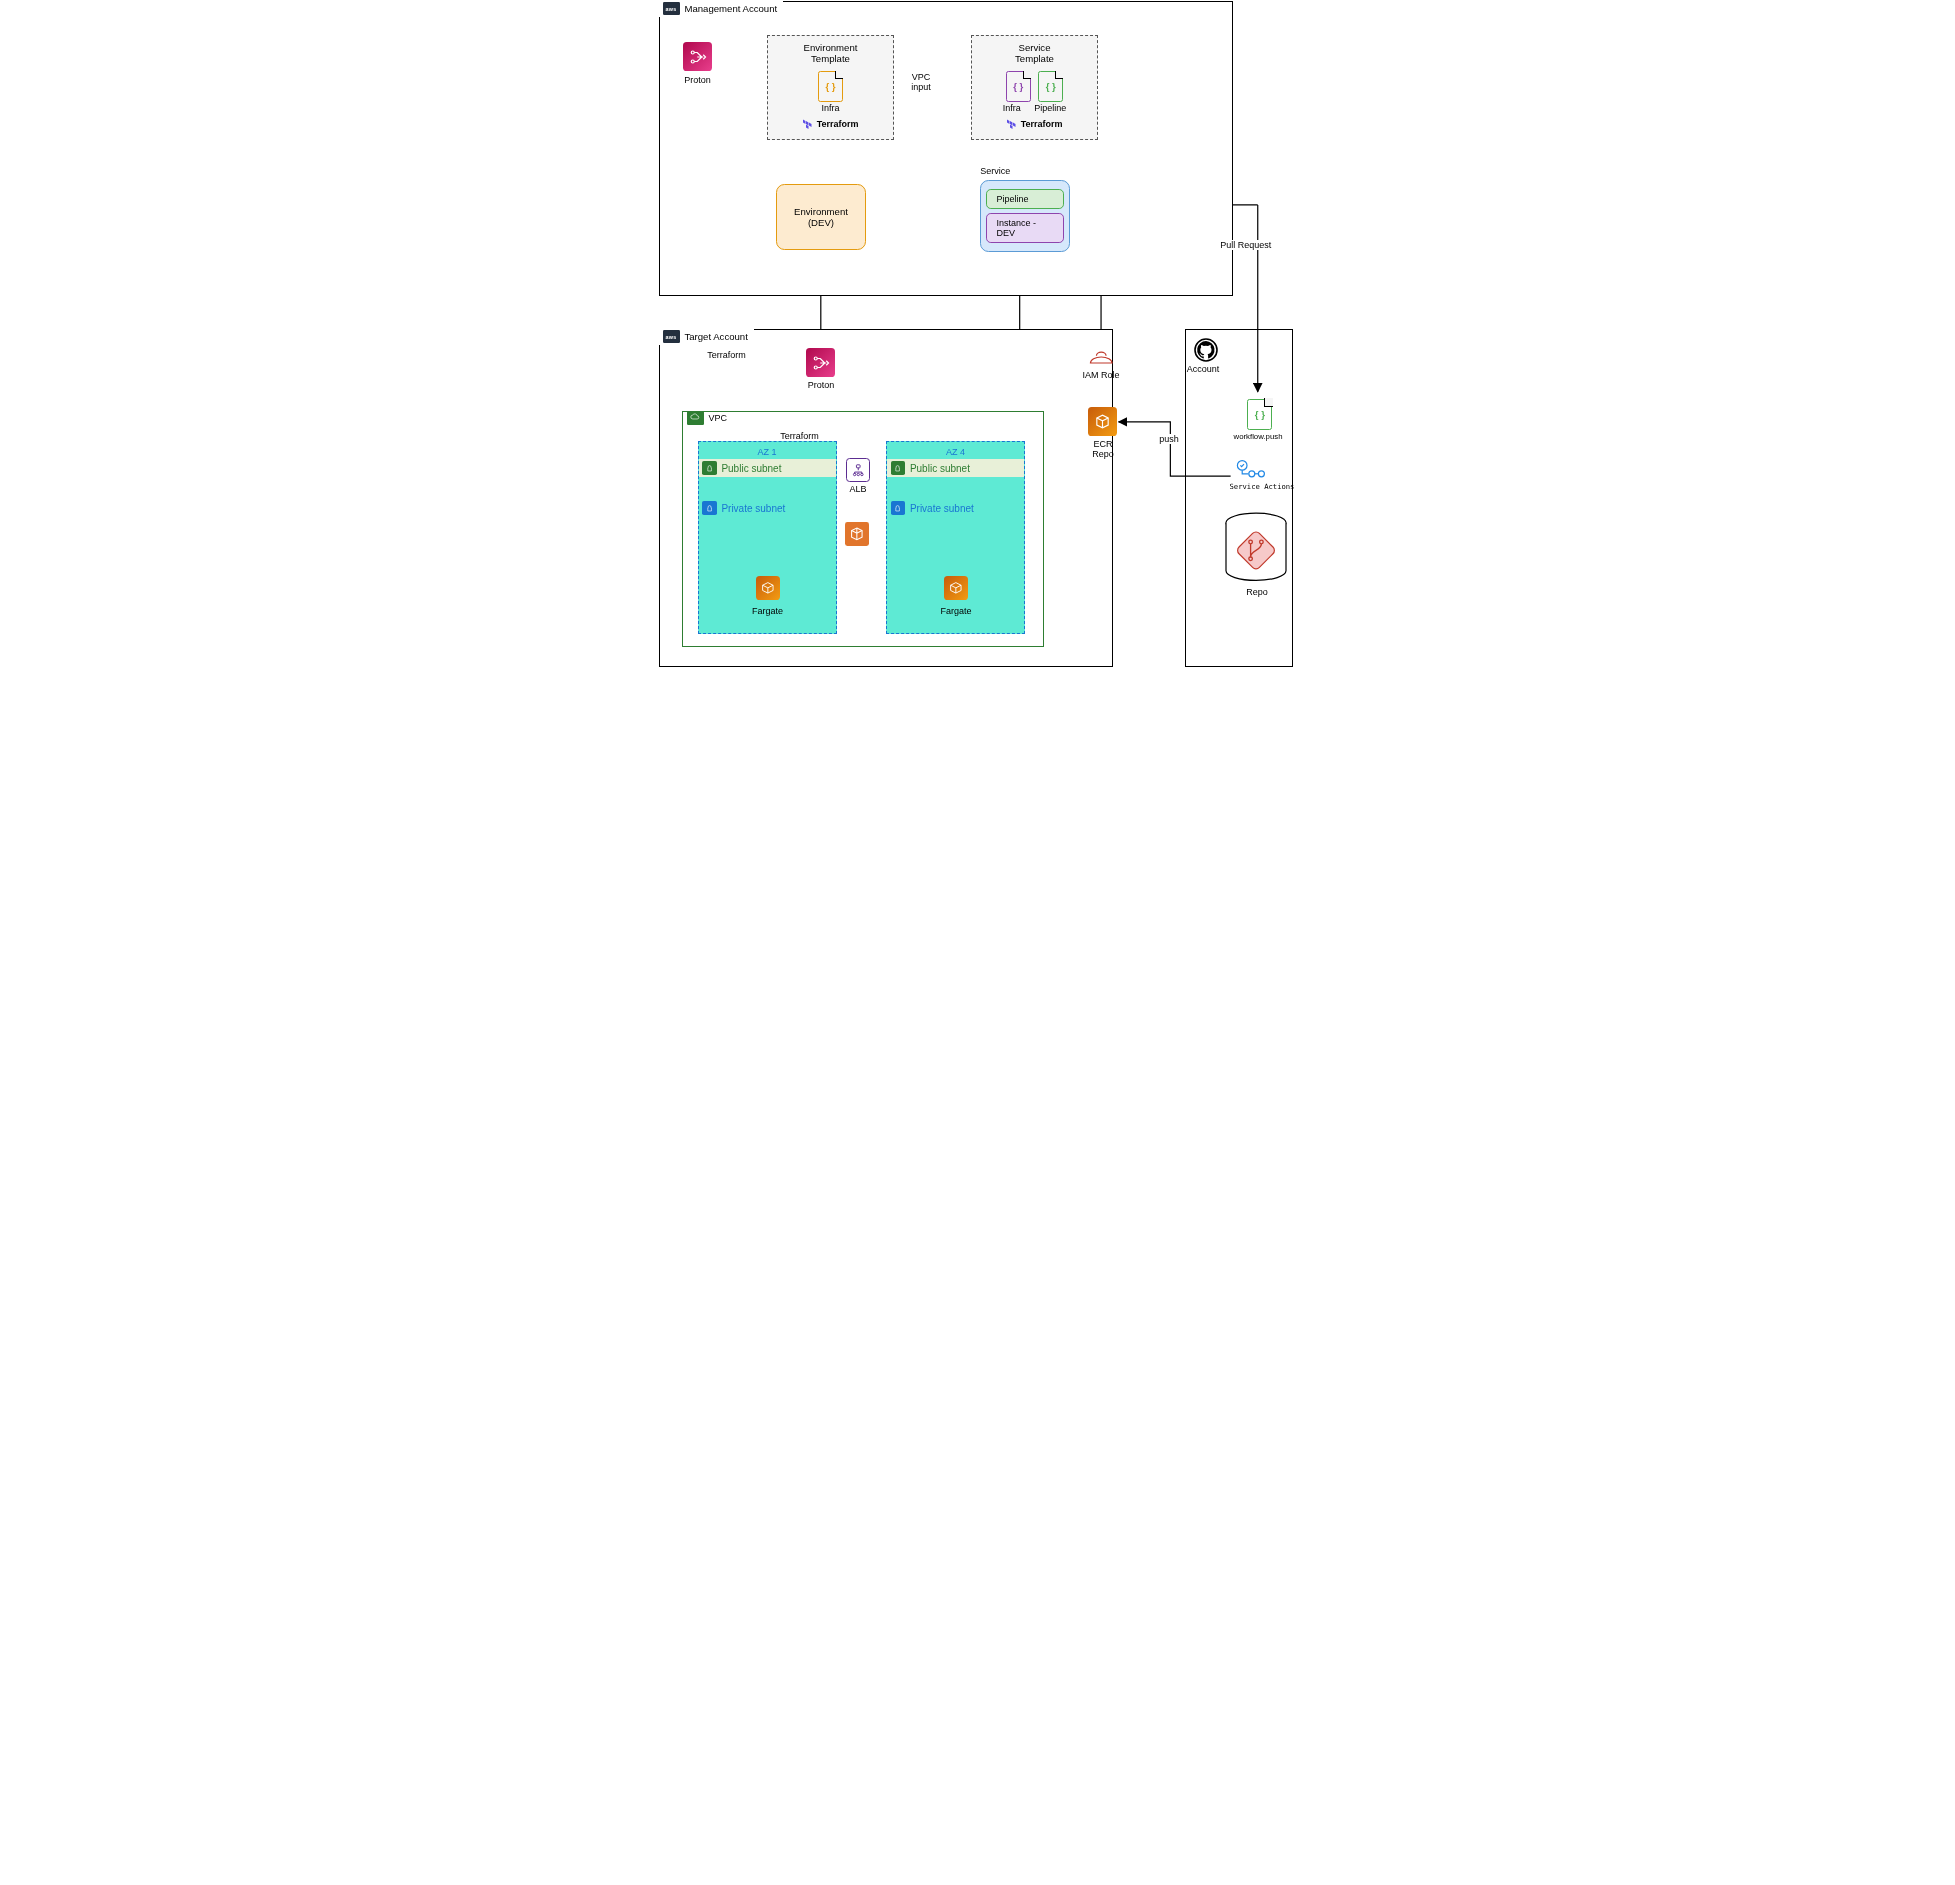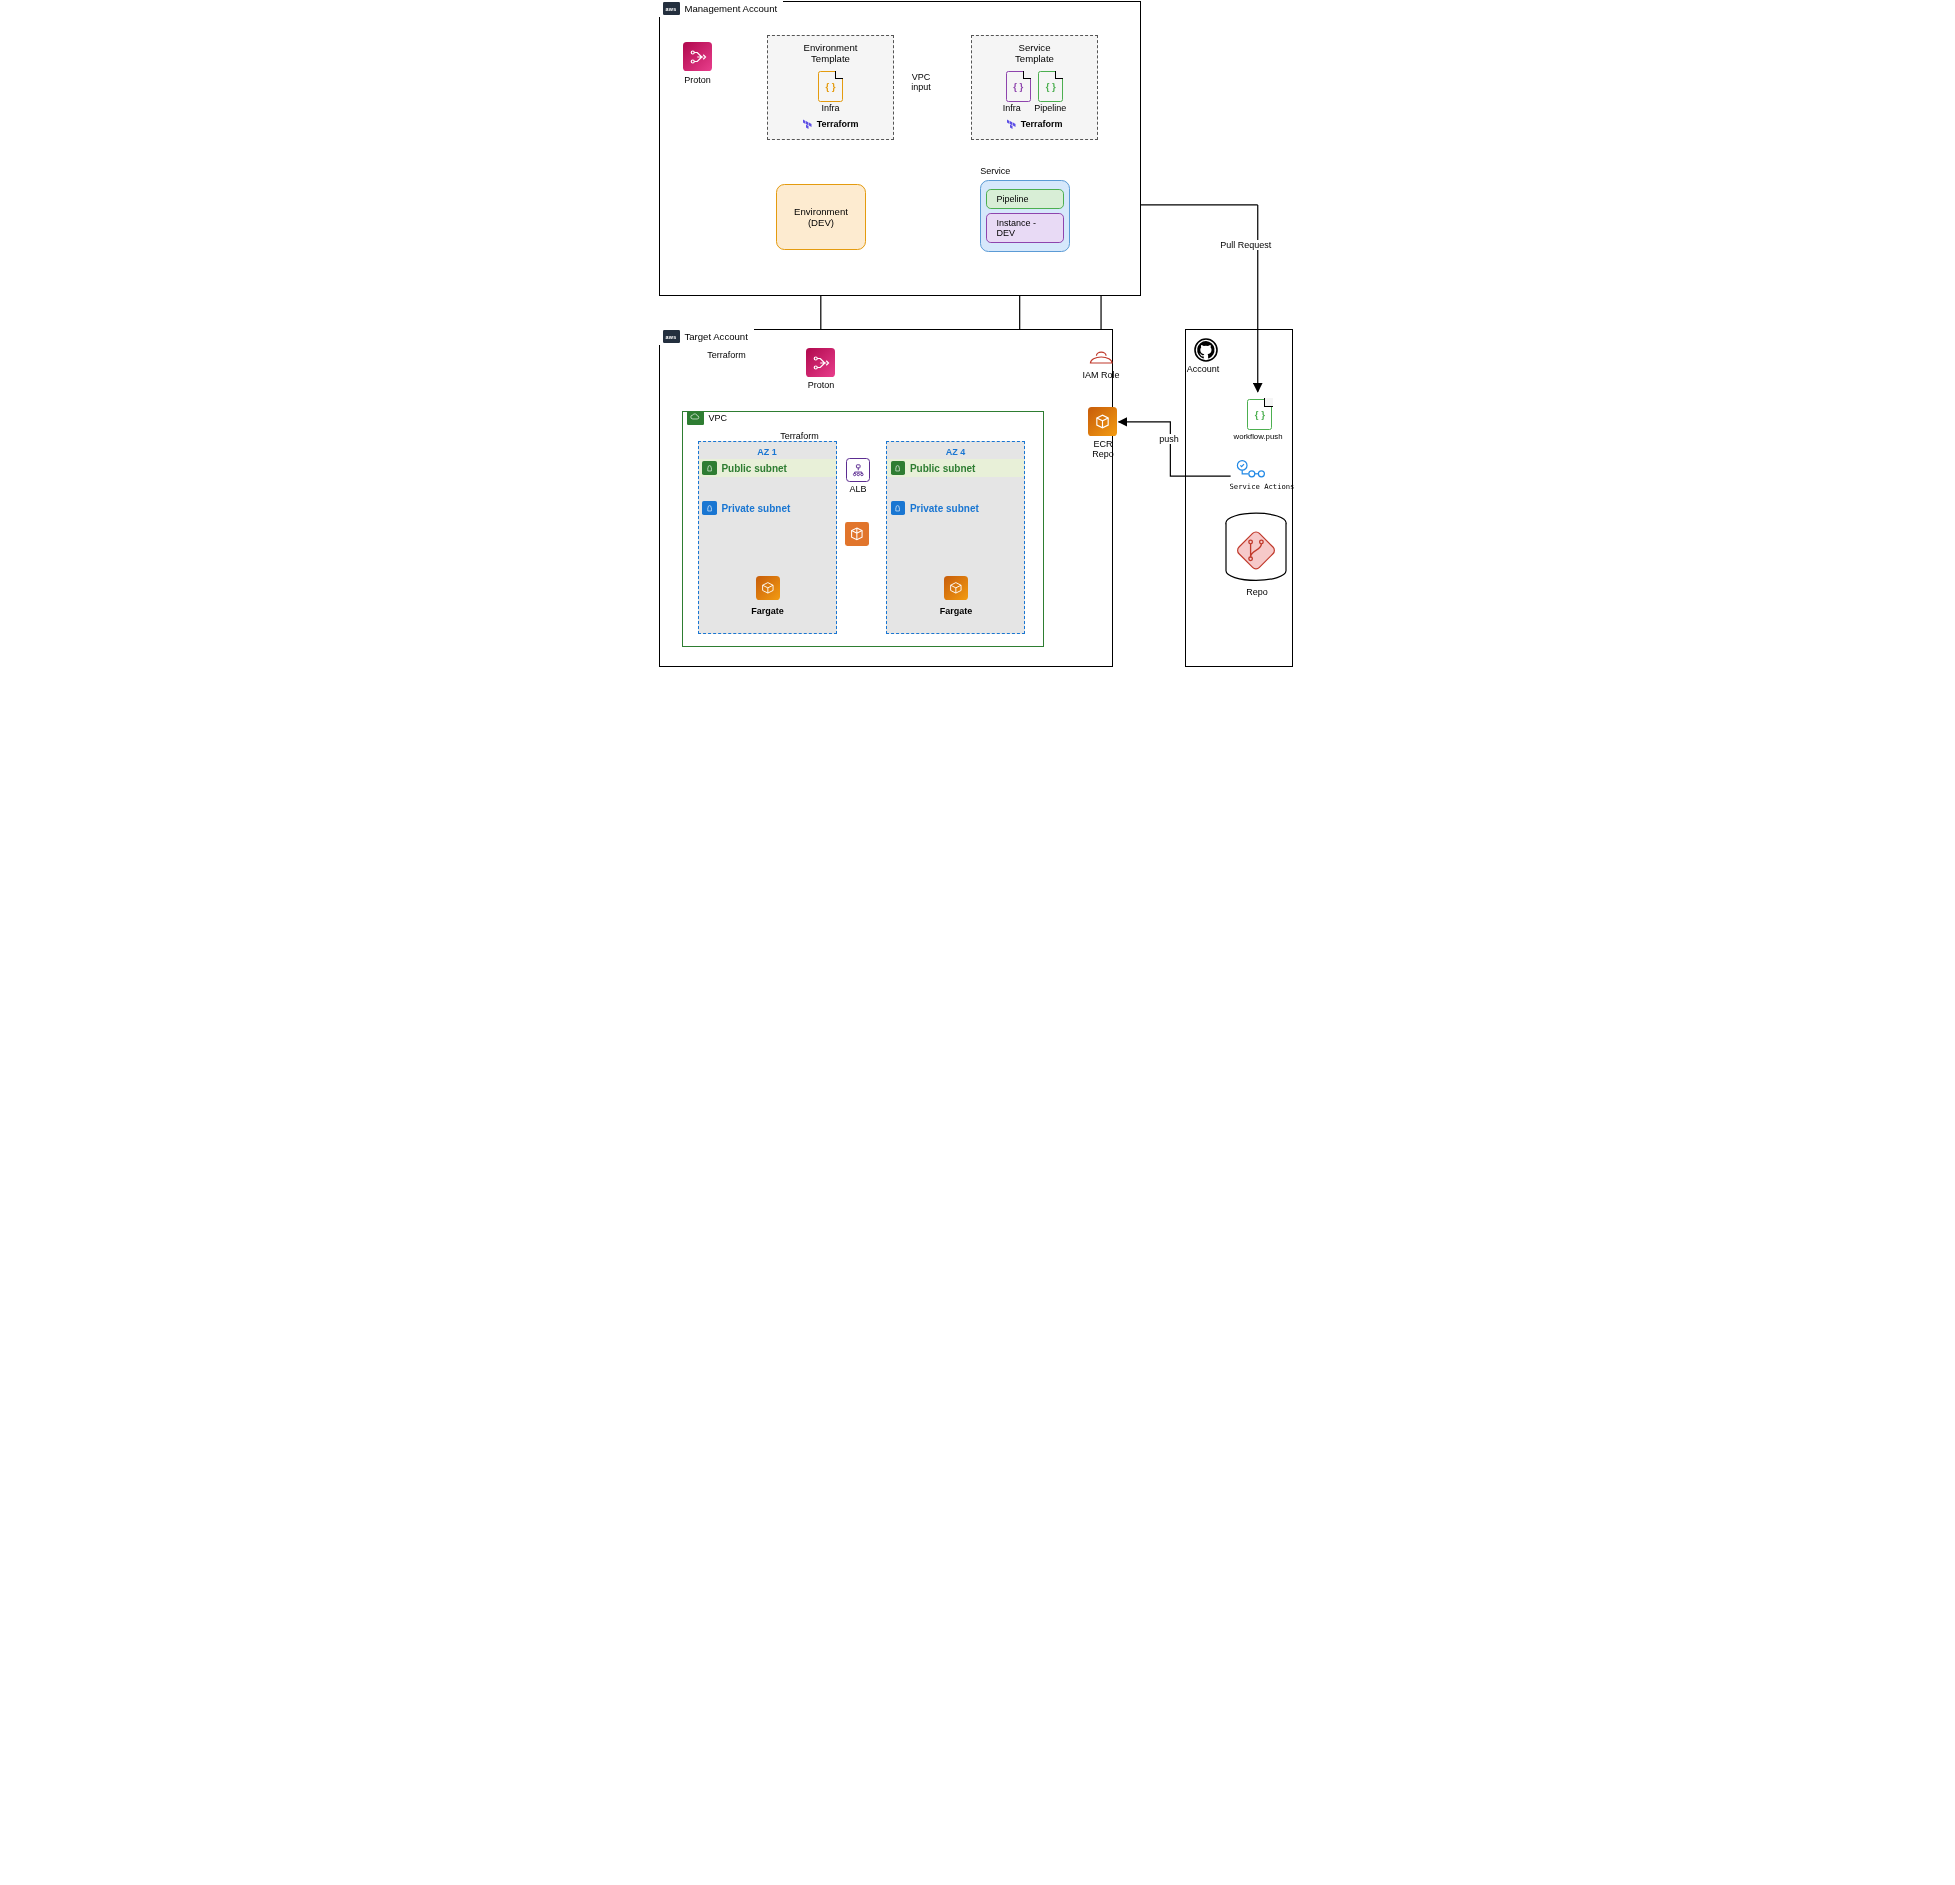--- a/index.html
+++ b/index.html
@@ -25,21 +25,21 @@
 
   .floating-label { position: absolute; font-size: 9px; background: #fff; padding: 0 1.2px; }
   .caption { position: absolute; font-size: 9px; text-align: center; width: 72px; }
 
   
   .vpc { position: absolute; border: 1.2px solid #2E7D32; }
   .vpc .vpc-head { position: absolute; top: -1.2px; left: -1.2px; display:flex; align-items:center; }
   .vpc .vpc-head .badge { width: 17px; height: 14.5px; background: #2E7D32; display: inline-flex; align-items:center; justify-content:center; border-radius:1.2px; }
   .vpc .vpc-head span { margin-left: 4.8px; font-size: 9px; }
 
-  .az { position: absolute; border: 0.9px dashed #1976D2; background: #e5e5e5; font-weight: bold; }
+  .az { position: absolute; border: 0.9px dashed #1976D2; background: #5eead4; }
   .az .az-title { color: #1976D2; font-size: 9px; margin: 4.8px 0 2.4px; text-align:center; }
   .subnet-row { display:flex; align-items:center; padding-left:3.6px; height: 18px; font-size: 10px; }
   .subnet-row.public  { background: #E8F0D8; color:#2E7D32; }
   .subnet-row.private { background: transparent; color:#1976D2; margin-top: 22px; }
   .subnet-row .lock { width: 14.5px; height: 14.5px; border-radius: 1.8px; margin-right: 4.8px; display:inline-flex; align-items:center; justify-content:center; }
   .subnet-row.public  .lock { background:#2E7D32; }
   .subnet-row.private .lock { background:#1976D2; }
 
   
   .icon { position: absolute; }
@@ -96,21 +96,21 @@
     <path d="M280 628 L280 760" stroke="#000" stroke-width="2" marker-end="url(#ah)" fill="none"></path>
 
     <path d="M340 820 L340 862" stroke="#000" stroke-width="2" marker-end="url(#ah)" fill="none"></path>
 
     <path d="M340 908 L340 960 L226 960" stroke="#000" stroke-width="2" marker-end="url(#ah)" fill="none"></path>
     <path d="M340 960 L454 960" stroke="#000" stroke-width="2" marker-end="url(#ah)" fill="none"></path>
 
     <path d="M960 790 L860 790 L860 700 L774 700" stroke="#000" stroke-width="2" marker-end="url(#ah)" fill="none"></path>
   </svg>
 
-  <div class="panel" style="left:7.2px; top:1.2px; width:482px; height:295px;">
+  <div class="panel" style="left:7.2px; top:1.2px; width:574px; height:295px;">
     <div class="chip">
         <span class="aws">aws</span>
         <span>Management Account</span>
       </div>
   </div>
 
   <div class="icon" style="left:31px; top:42px;">
     <div class="sq sq-48 proton-grad">
       <svg width="18" height="18" viewBox="0 0 24 24">
           <g stroke="#fff" stroke-width="1.6" fill="none">

